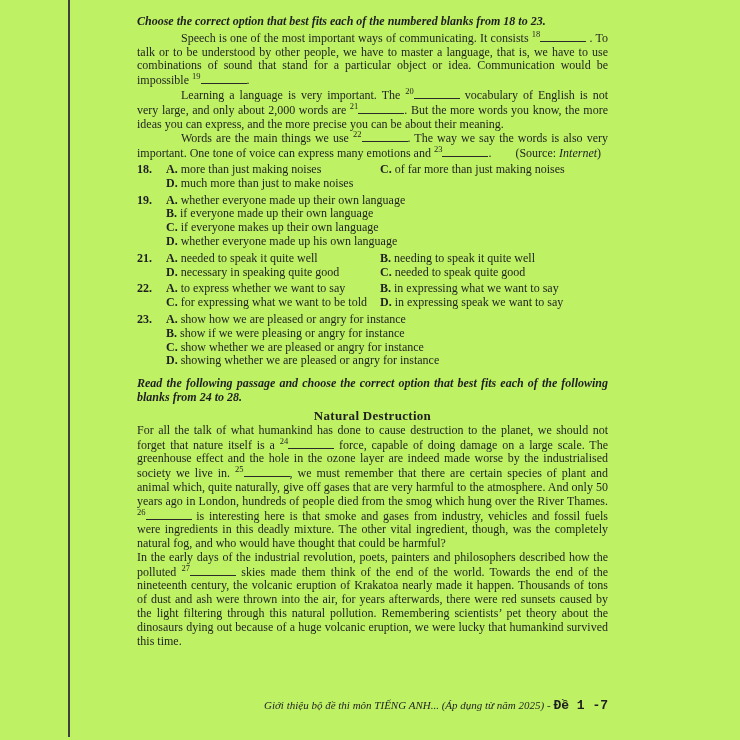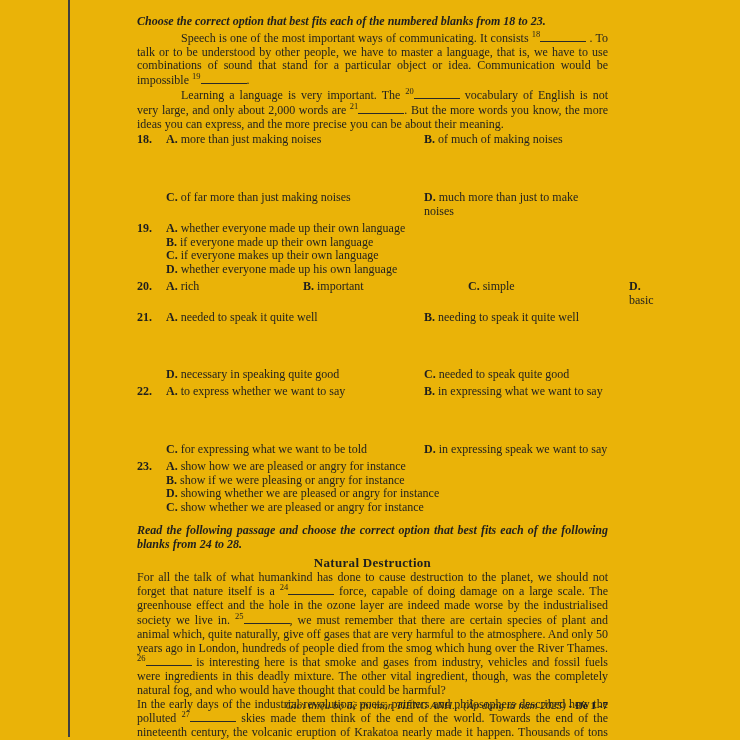--- a/index.html
+++ b/index.html
@@ -1,19 +1,19 @@
 <!DOCTYPE html>
 <html><head>
 <meta charset="utf-8">
 <style>
   html,body { margin:0; padding:0; }
   body { background:#ffffff; }
   .page {
     position:relative; width:740px; height:740px; overflow:hidden;
-    background:#eab308; color:#1f1f1f;
+    background:#bef264; color:#1f1f1f;
     font-family:"Liberation Serif", serif;
   }
   .left-rule {
     position:absolute; left:68px; top:0; width:2px; height:737px;
     background:#3f3f3f;
   }
   .content {
     position:absolute; left:137px; top:15px; width:471px;
   }
   .instr {
@@ -29,74 +29,65 @@
     font-size:8.5px; line-height:0; vertical-align:super;
   }
   .blank {
     display:inline-block; width:46px; height:10px;
     border-bottom:1px solid #2a2a2a;
   }
   .gap { display:inline-block; width:24px; }
   .questions { margin-top:2px; }
   .q { display:flex; margin-bottom:3px; font-size:12px; line-height:13.8px; }
   .q-num { flex:none; width:29px; font-weight:bold; }
-  .q-opts { flex:1;gap:44px; }
+  .q-opts { flex:1; }
   .q-opts.two-col { display:grid; grid-template-columns:214px 1fr; }
   .q-opts.four-col { display:grid; grid-template-columns:93px 121px 117px 1fr; }
   .q-opts.stacked .opt { display:block; }
   .opt-label { font-weight:bold; }
   .heading {
     margin:4px 0 1px 0; font-size:13px; line-height:14px;
     font-weight:bold; text-align:center; letter-spacing:0.3px;
   }
   .footer {
     position:absolute; left:137px; top:699px; width:471px;
     text-align:right; font-size:11px; line-height:13px; white-space:nowrap;
   }
   .f-italic { font-style:italic; }
-  .f-bold { font-weight:bold; font-family:Liberation Serif, serif; font-size:11px; }
+  .f-bold { font-weight:bold; font-family:Liberation Mono, monospace; font-size:13px; }
 </style>
 </head>
 <body>
 
 <div class="page">
   <div class="left-rule"></div>
 
   <div class="content">
     <p class="instr">Choose the correct option that best fits each of the numbered blanks from 18 to 23.</p>
 
     <p class="para indent">Speech is one of the most important ways of communicating. It consists <sup>18</sup><span class="blank"></span> . To talk or to be understood by other people, we have to master a language, that is, we have to use combinations of sound that stand for a particular object or idea. Communication would be impossible <sup>19</sup><span class="blank"></span>.</p>
     <p class="para indent">Learning a language is very important. The <sup>20</sup><span class="blank"></span> vocabulary of English is not very large, and only about 2,000 words are <sup>21</sup><span class="blank"></span>. But the more words you know, the more ideas you can express, and the more precise you can be about their meaning.</p>
+    <p class="para indent">Words are the main things we use <sup>22</sup><span class="blank"></span>. The way we say the words is also very important. One tone of voice can express many emotions and <sup>23</sup><span class="blank"></span>.<span class="gap"></span>(Source: <i>Internet</i>)</p>
 
     <div class="questions" id="questions">
         <div class="q">
           <span class="q-num">18.</span>
           <div class="q-opts two-col">
             <span class="opt"><b class="opt-label">A.</b><span class="opt-text"> more than just making noises</span></span>
-            <span class="opt"><b class="opt-label">B.</b><span class="opt-text"> of much of making noises</span></span>
             <span class="opt"><b class="opt-label">C.</b><span class="opt-text"> of far more than just making noises</span></span>
             <span class="opt"><b class="opt-label">D.</b><span class="opt-text"> much more than just to make noises</span></span>
           </div>
         </div>
         <div class="q">
           <span class="q-num">19.</span>
           <div class="q-opts stacked">
             <span class="opt"><b class="opt-label">A.</b><span class="opt-text"> whether everyone made up their own language</span></span>
             <span class="opt"><b class="opt-label">B.</b><span class="opt-text"> if everyone made up their own language</span></span>
             <span class="opt"><b class="opt-label">C.</b><span class="opt-text"> if everyone makes up their own language</span></span>
             <span class="opt"><b class="opt-label">D.</b><span class="opt-text"> whether everyone made up his own language</span></span>
-          </div>
-        </div>
-        <div class="q">
-          <span class="q-num">20.</span>
-          <div class="q-opts four-col">
-            <span class="opt"><b class="opt-label">A.</b><span class="opt-text"> rich</span></span>
-            <span class="opt"><b class="opt-label">B.</b><span class="opt-text"> important</span></span>
-            <span class="opt"><b class="opt-label">C.</b><span class="opt-text"> simple</span></span>
-            <span class="opt"><b class="opt-label">D.</b><span class="opt-text"> basic</span></span>
           </div>
         </div>
         <div class="q">
           <span class="q-num">21.</span>
           <div class="q-opts two-col">
             <span class="opt"><b class="opt-label">A.</b><span class="opt-text"> needed to speak it quite well</span></span>
             <span class="opt"><b class="opt-label">B.</b><span class="opt-text"> needing to speak it quite well</span></span>
             <span class="opt"><b class="opt-label">D.</b><span class="opt-text"> necessary in speaking quite good</span></span>
             <span class="opt"><b class="opt-label">C.</b><span class="opt-text"> needed to speak quite good</span></span>
           </div>
@@ -108,22 +99,22 @@
             <span class="opt"><b class="opt-label">B.</b><span class="opt-text"> in expressing what we want to say</span></span>
             <span class="opt"><b class="opt-label">C.</b><span class="opt-text"> for expressing what we want to be told</span></span>
             <span class="opt"><b class="opt-label">D.</b><span class="opt-text"> in expressing speak we want to say</span></span>
           </div>
         </div>
         <div class="q">
           <span class="q-num">23.</span>
           <div class="q-opts stacked">
             <span class="opt"><b class="opt-label">A.</b><span class="opt-text"> show how we are pleased or angry for instance</span></span>
             <span class="opt"><b class="opt-label">B.</b><span class="opt-text"> show if we were pleasing or angry for instance</span></span>
+            <span class="opt"><b class="opt-label">C.</b><span class="opt-text"> show whether we are pleased or angry for instance</span></span>
             <span class="opt"><b class="opt-label">D.</b><span class="opt-text"> showing whether we are pleased or angry for instance</span></span>
-            <span class="opt"><b class="opt-label">C.</b><span class="opt-text"> show whether we are pleased or angry for instance</span></span>
           </div>
         </div>
       </div>
 
     <p class="instr mt">Read the following passage and choose the correct option that best fits each of the following blanks from 24 to 28.</p>
     <h3 class="heading">Natural Destruction</h3>
 
     <p class="para">For all the talk of what humankind has done to cause destruction to the planet, we should not forget that nature itself is a <sup>24</sup><span class="blank"></span> force, capable of doing damage on a large scale. The greenhouse effect and the hole in the ozone layer are indeed made worse by the industrialised society we live in. <sup>25</sup><span class="blank"></span>, we must remember that there are certain species of plant and animal which, quite naturally, give off gases that are very harmful to the atmosphere. And only 50 years ago in London, hundreds of people died from the smog which hung over the River Thames. <sup>26</sup><span class="blank"></span> is interesting here is that smoke and gases from industry, vehicles and fossil fuels were ingredients in this deadly mixture. The other vital ingredient, though, was the completely natural fog, and who would have thought that could be harmful?</p>
     <p class="para">In the early days of the industrial revolution, poets, painters and philosophers described how the polluted <sup>27</sup><span class="blank"></span> skies made them think of the end of the world. Towards the end of the nineteenth century, the volcanic eruption of Krakatoa nearly made it happen. Thousands of tons of dust and ash were thrown into the air, for years afterwards, there were red sunsets caused by the light filtering through this natural pollution. Remembering scientists’ pet theory about the dinosaurs dying out because of a huge volcanic eruption, we were lucky that humankind survived this time.</p>
   </div>

